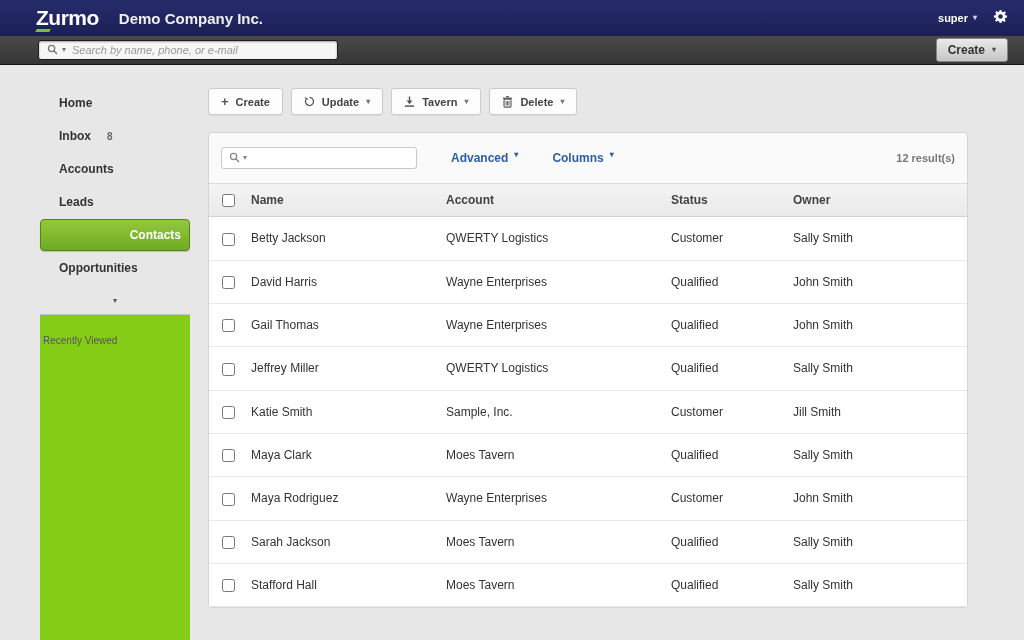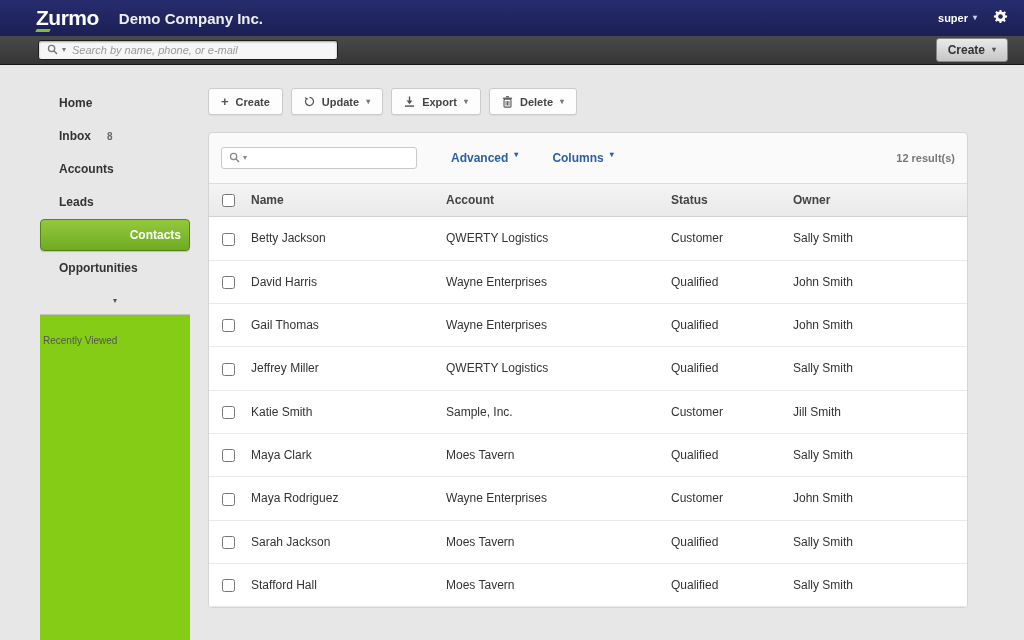--- a/index.html
+++ b/index.html
@@ -205,21 +205,21 @@
         <span class="caret">▾</span>
       </button>
       <button class="tbtn">
         <span>
           <svg width="11" height="11" viewBox="0 0 12 12">
               <line x1="6" y1="0.5" x2="6" y2="6.5" stroke="#555" stroke-width="1.5"></line>
               <path d="M2.8 5l3.2 4 3.2-4z" fill="#555"></path>
               <line x1="1" y1="11" x2="11" y2="11" stroke="#555" stroke-width="1.6"></line>
             </svg>
         </span>
-        <span>Export</span>
+        <span>Tavern</span>
         <span class="caret">▾</span>
       </button>
       <button class="tbtn">
         <span>
           <svg width="11" height="12" viewBox="0 0 12 13">
               <rect x="2.2" y="3.5" width="7.6" height="8.6" rx="1" fill="none" stroke="#555" stroke-width="1.2"></rect>
               <line x1="1" y1="2.4" x2="11" y2="2.4" stroke="#555" stroke-width="1.4"></line>
               <line x1="4.4" y1="0.8" x2="7.6" y2="0.8" stroke="#555" stroke-width="1.4"></line>
               <line x1="4.4" y1="5.5" x2="4.4" y2="10.3" stroke="#555" stroke-width="1"></line>
               <line x1="6" y1="5.5" x2="6" y2="10.3" stroke="#555" stroke-width="1"></line>

